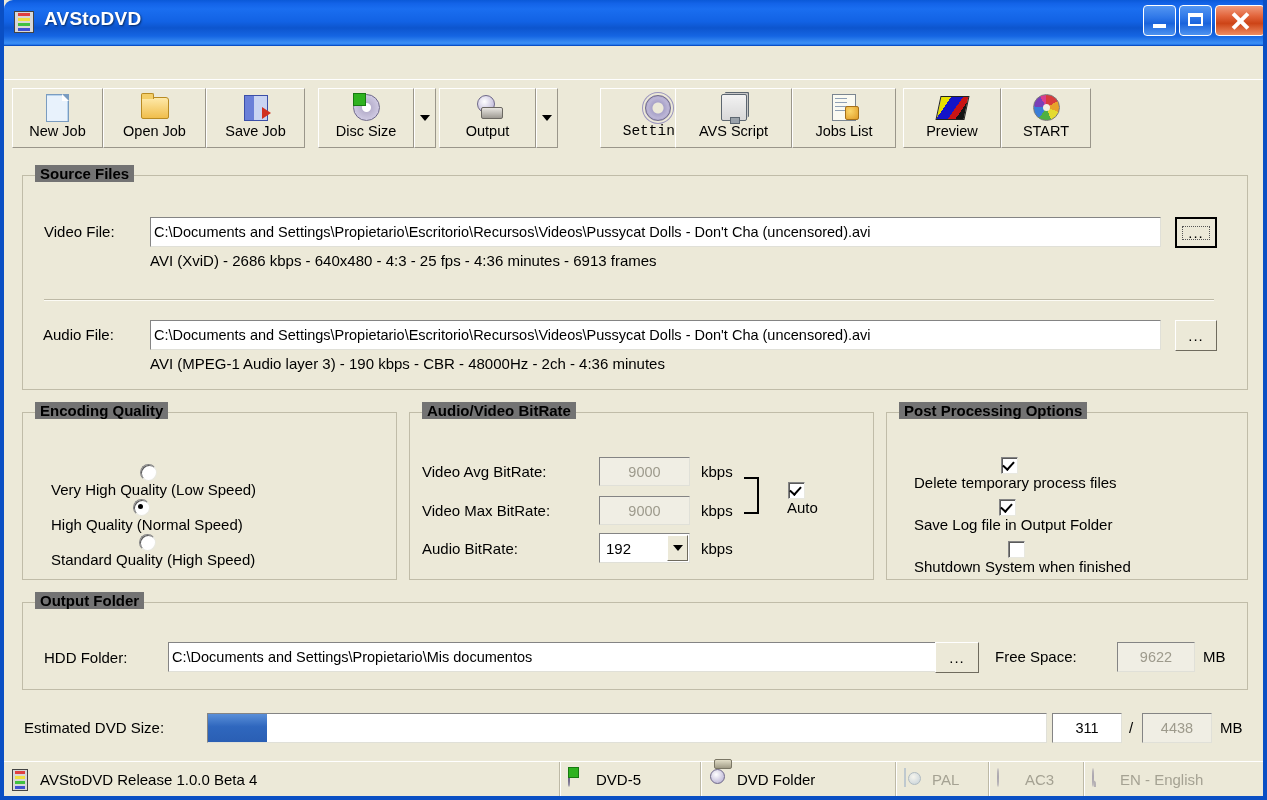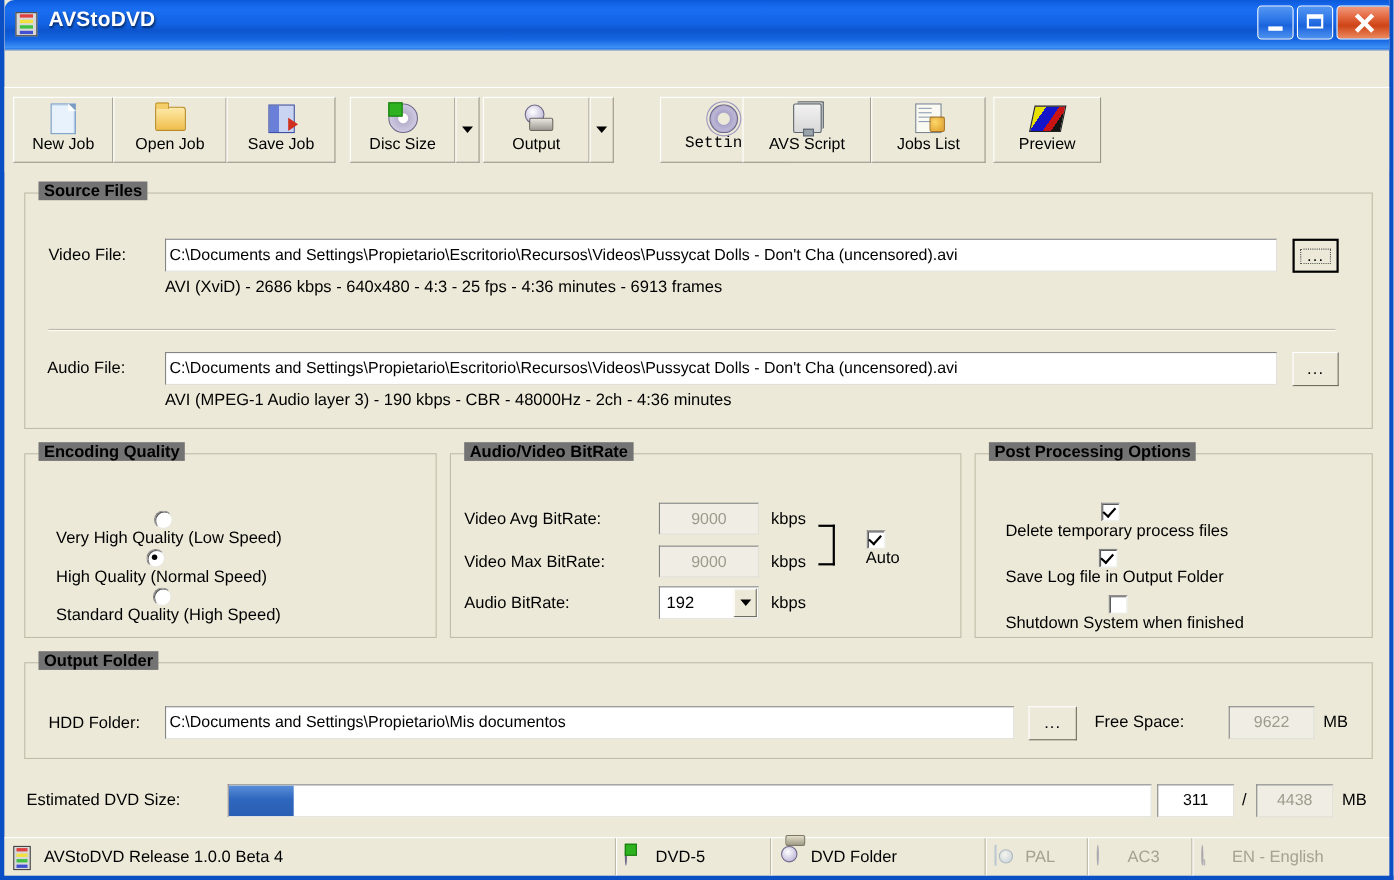--- a/index.html
+++ b/index.html
@@ -583,20 +583,26 @@
       <div class="tb-label">Jobs List</div>
     </div>
 
     <div class="tb-btn" style="left:899px;width:98px;">
       <div class="tb-ico">
           <div class="ico-preview"></div>
         </div>
       <div class="tb-label">Preview</div>
     </div>
 
+    <div class="tb-btn" style="left:997px;width:90px;">
+      <div class="tb-ico">
+          <div class="ico-colorwheel"></div>
+        </div>
+      <div class="tb-label">START</div>
+    </div>
   </div>
 
   <div class="group" style="left:18px; top:175px; width:1226px; height:215px;">
     <div class="gtitle">Source Files</div>
   </div>
 
   <div class="lbl" style="left:40px; top:223px;">Video File:</div>
   <div class="txtfield" style="left:146px; top:217px; width:1011px; height:30px;">C:\Documents and Settings\Propietario\Escritorio\Recursos\Videos\Pussycat Dolls - Don't Cha (uncensored).avi</div>
   <div class="btn-dots focused" style="left:1171px; top:217px; width:42px; height:31px;">
     <span>...</span>
@@ -672,21 +678,21 @@
   <div class="check-row" style="left:899px; top:541px;">
     <span class="checkbox"></span>
     <span class="cl">Shutdown System when finished</span>
   </div>
 
   <div class="group" style="left:18px; top:602px; width:1226px; height:88px;">
     <div class="gtitle">Output Folder</div>
   </div>
 
   <div class="lbl" style="left:40px; top:649px;">HDD Folder:</div>
-  <div class="txtfield" style="left:146px; top:642px; width:772px; height:30px;">C:\Documents and Settings\Propietario\Mis documentos</div>
+  <div class="txtfield" style="left:164px; top:642px; width:772px; height:30px;">C:\Documents and Settings\Propietario\Mis documentos</div>
   <div class="btn-dots" style="left:931px; top:642px; width:44px; height:31px;">
     <span>...</span>
   </div>
   <div class="lbl" style="left:991px; top:648px;">Free Space:</div>
   <div class="txtfield readonly" style="left:1113px; top:642px; width:78px; height:30px;">9622</div>
   <div class="lbl" style="left:1199px; top:648px;">MB</div>
 
   <div class="lbl" style="left:20px; top:719px;">Estimated DVD Size:</div>
   <div class="progress" style="left:203px; top:713px; width:840px; height:30px;">
     <div class="fill" id="progress-fill" style="width: 7%;"></div>

